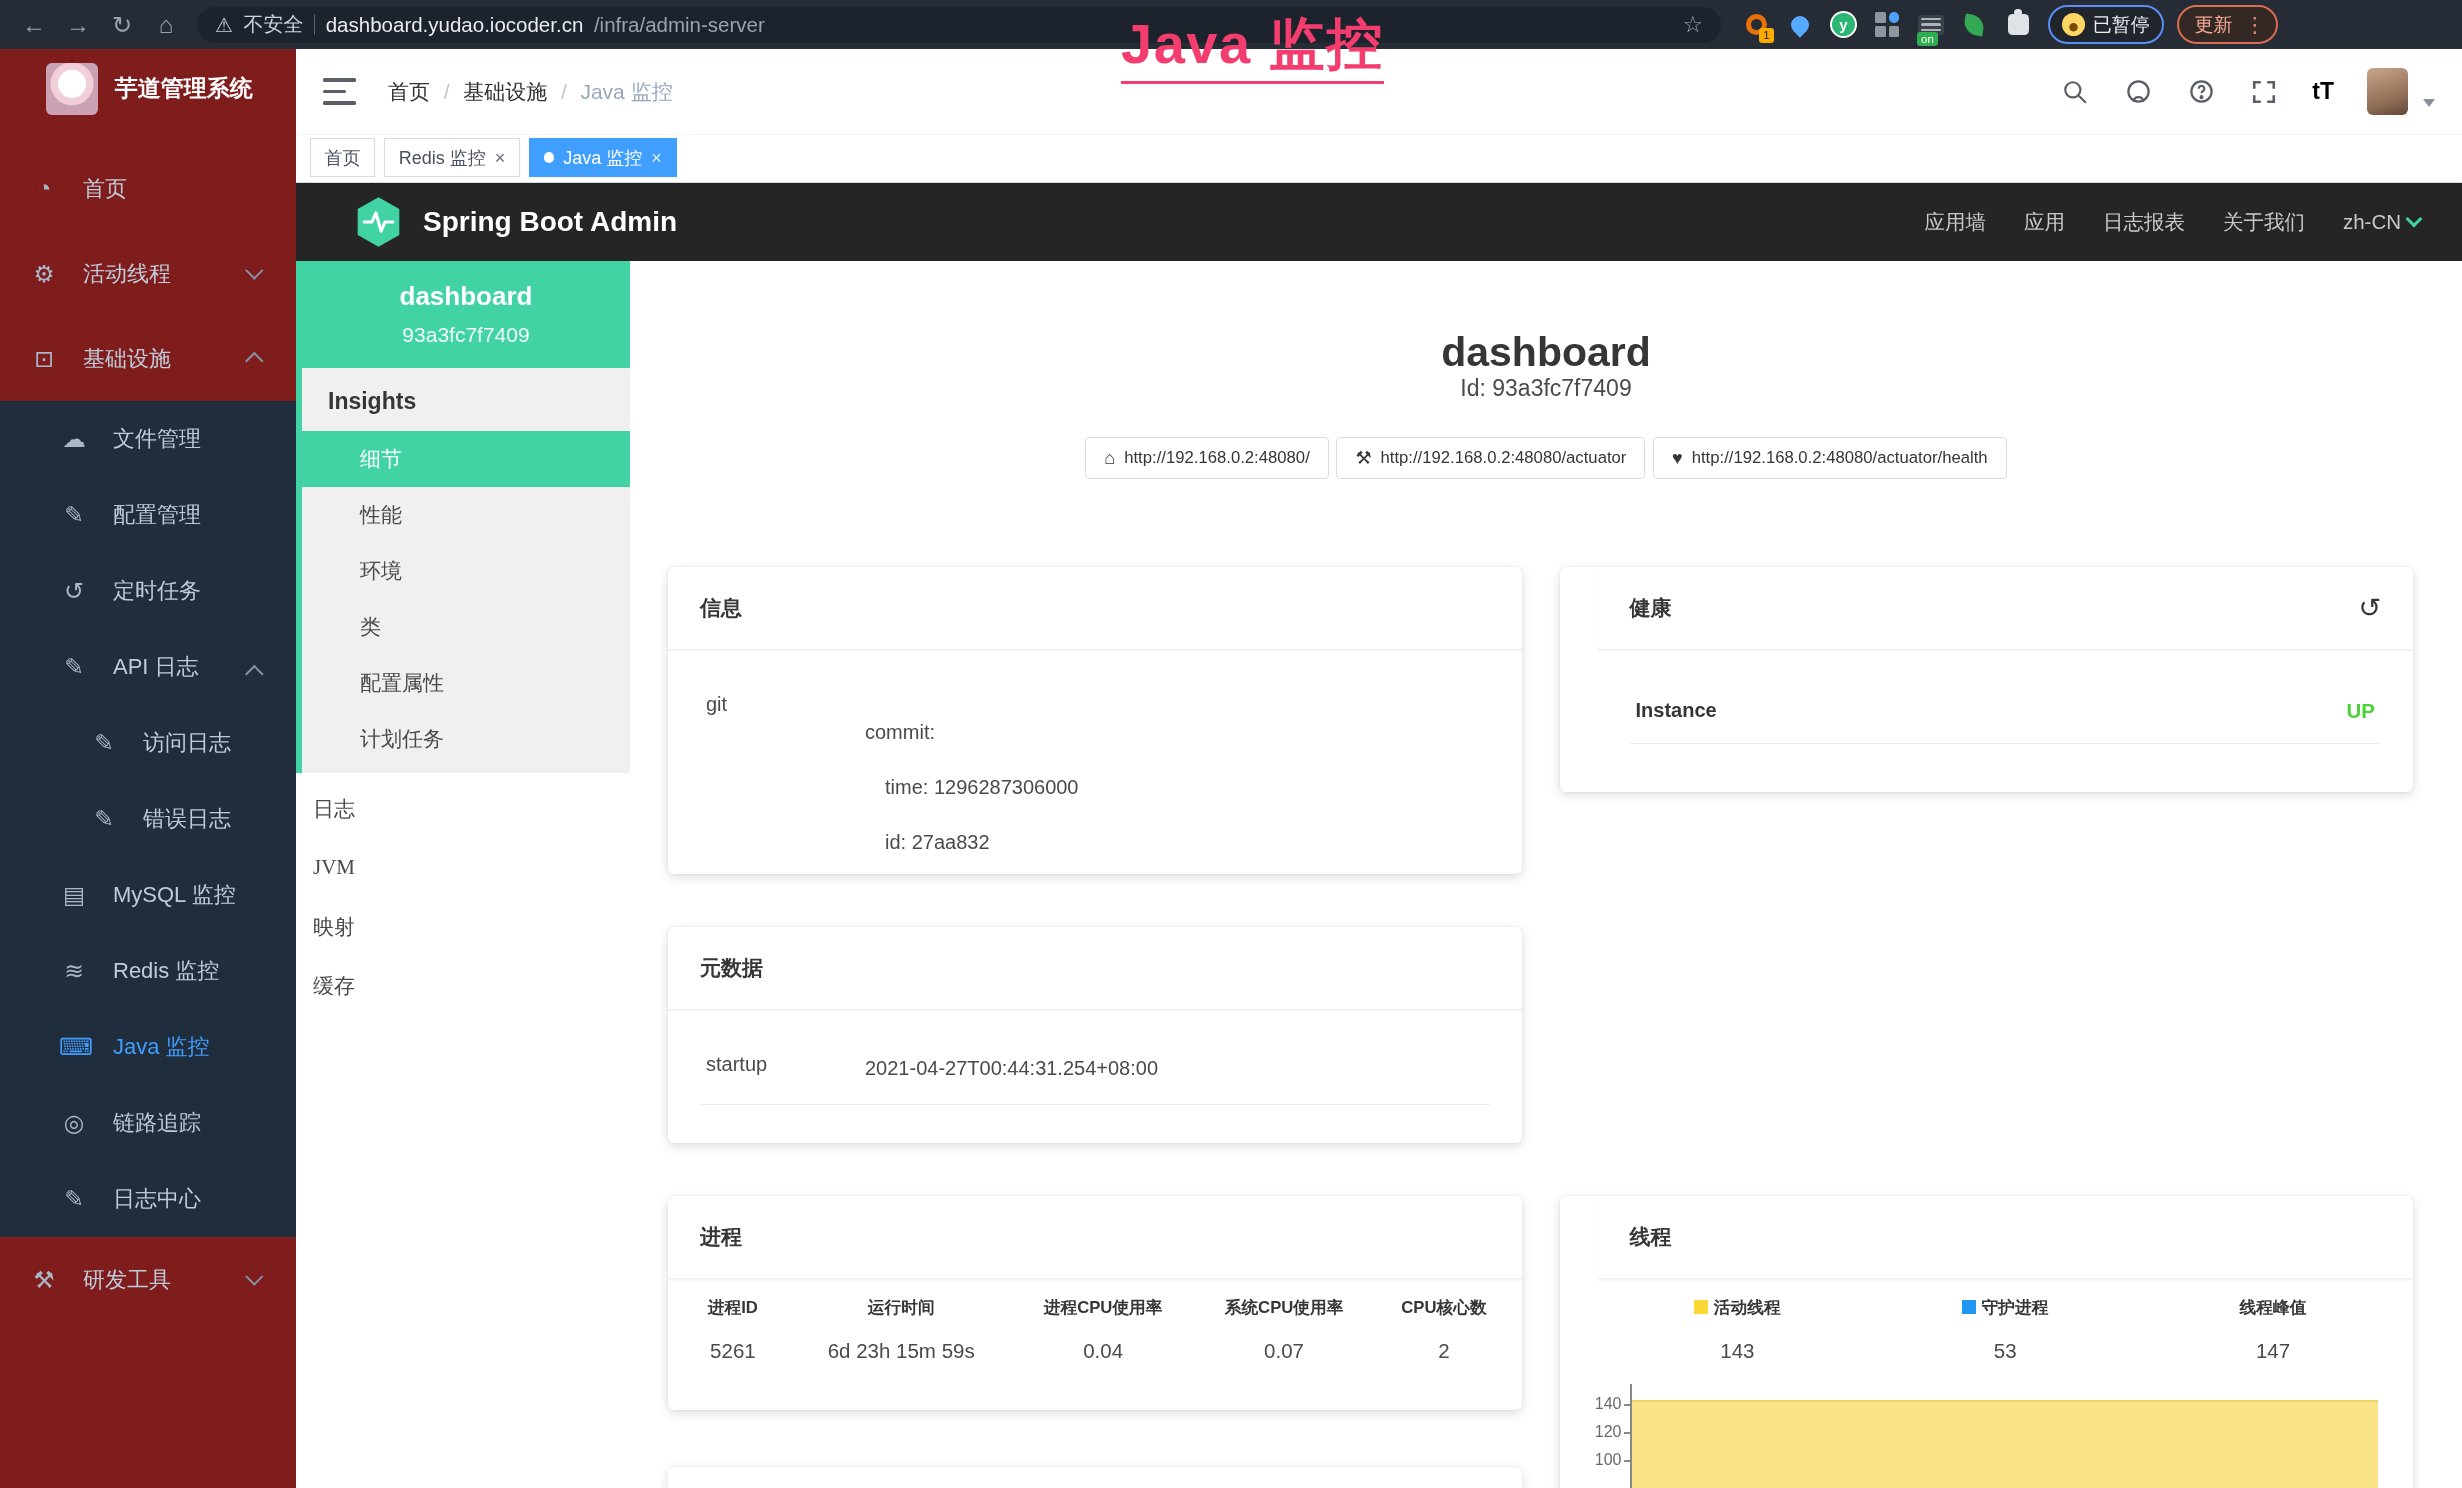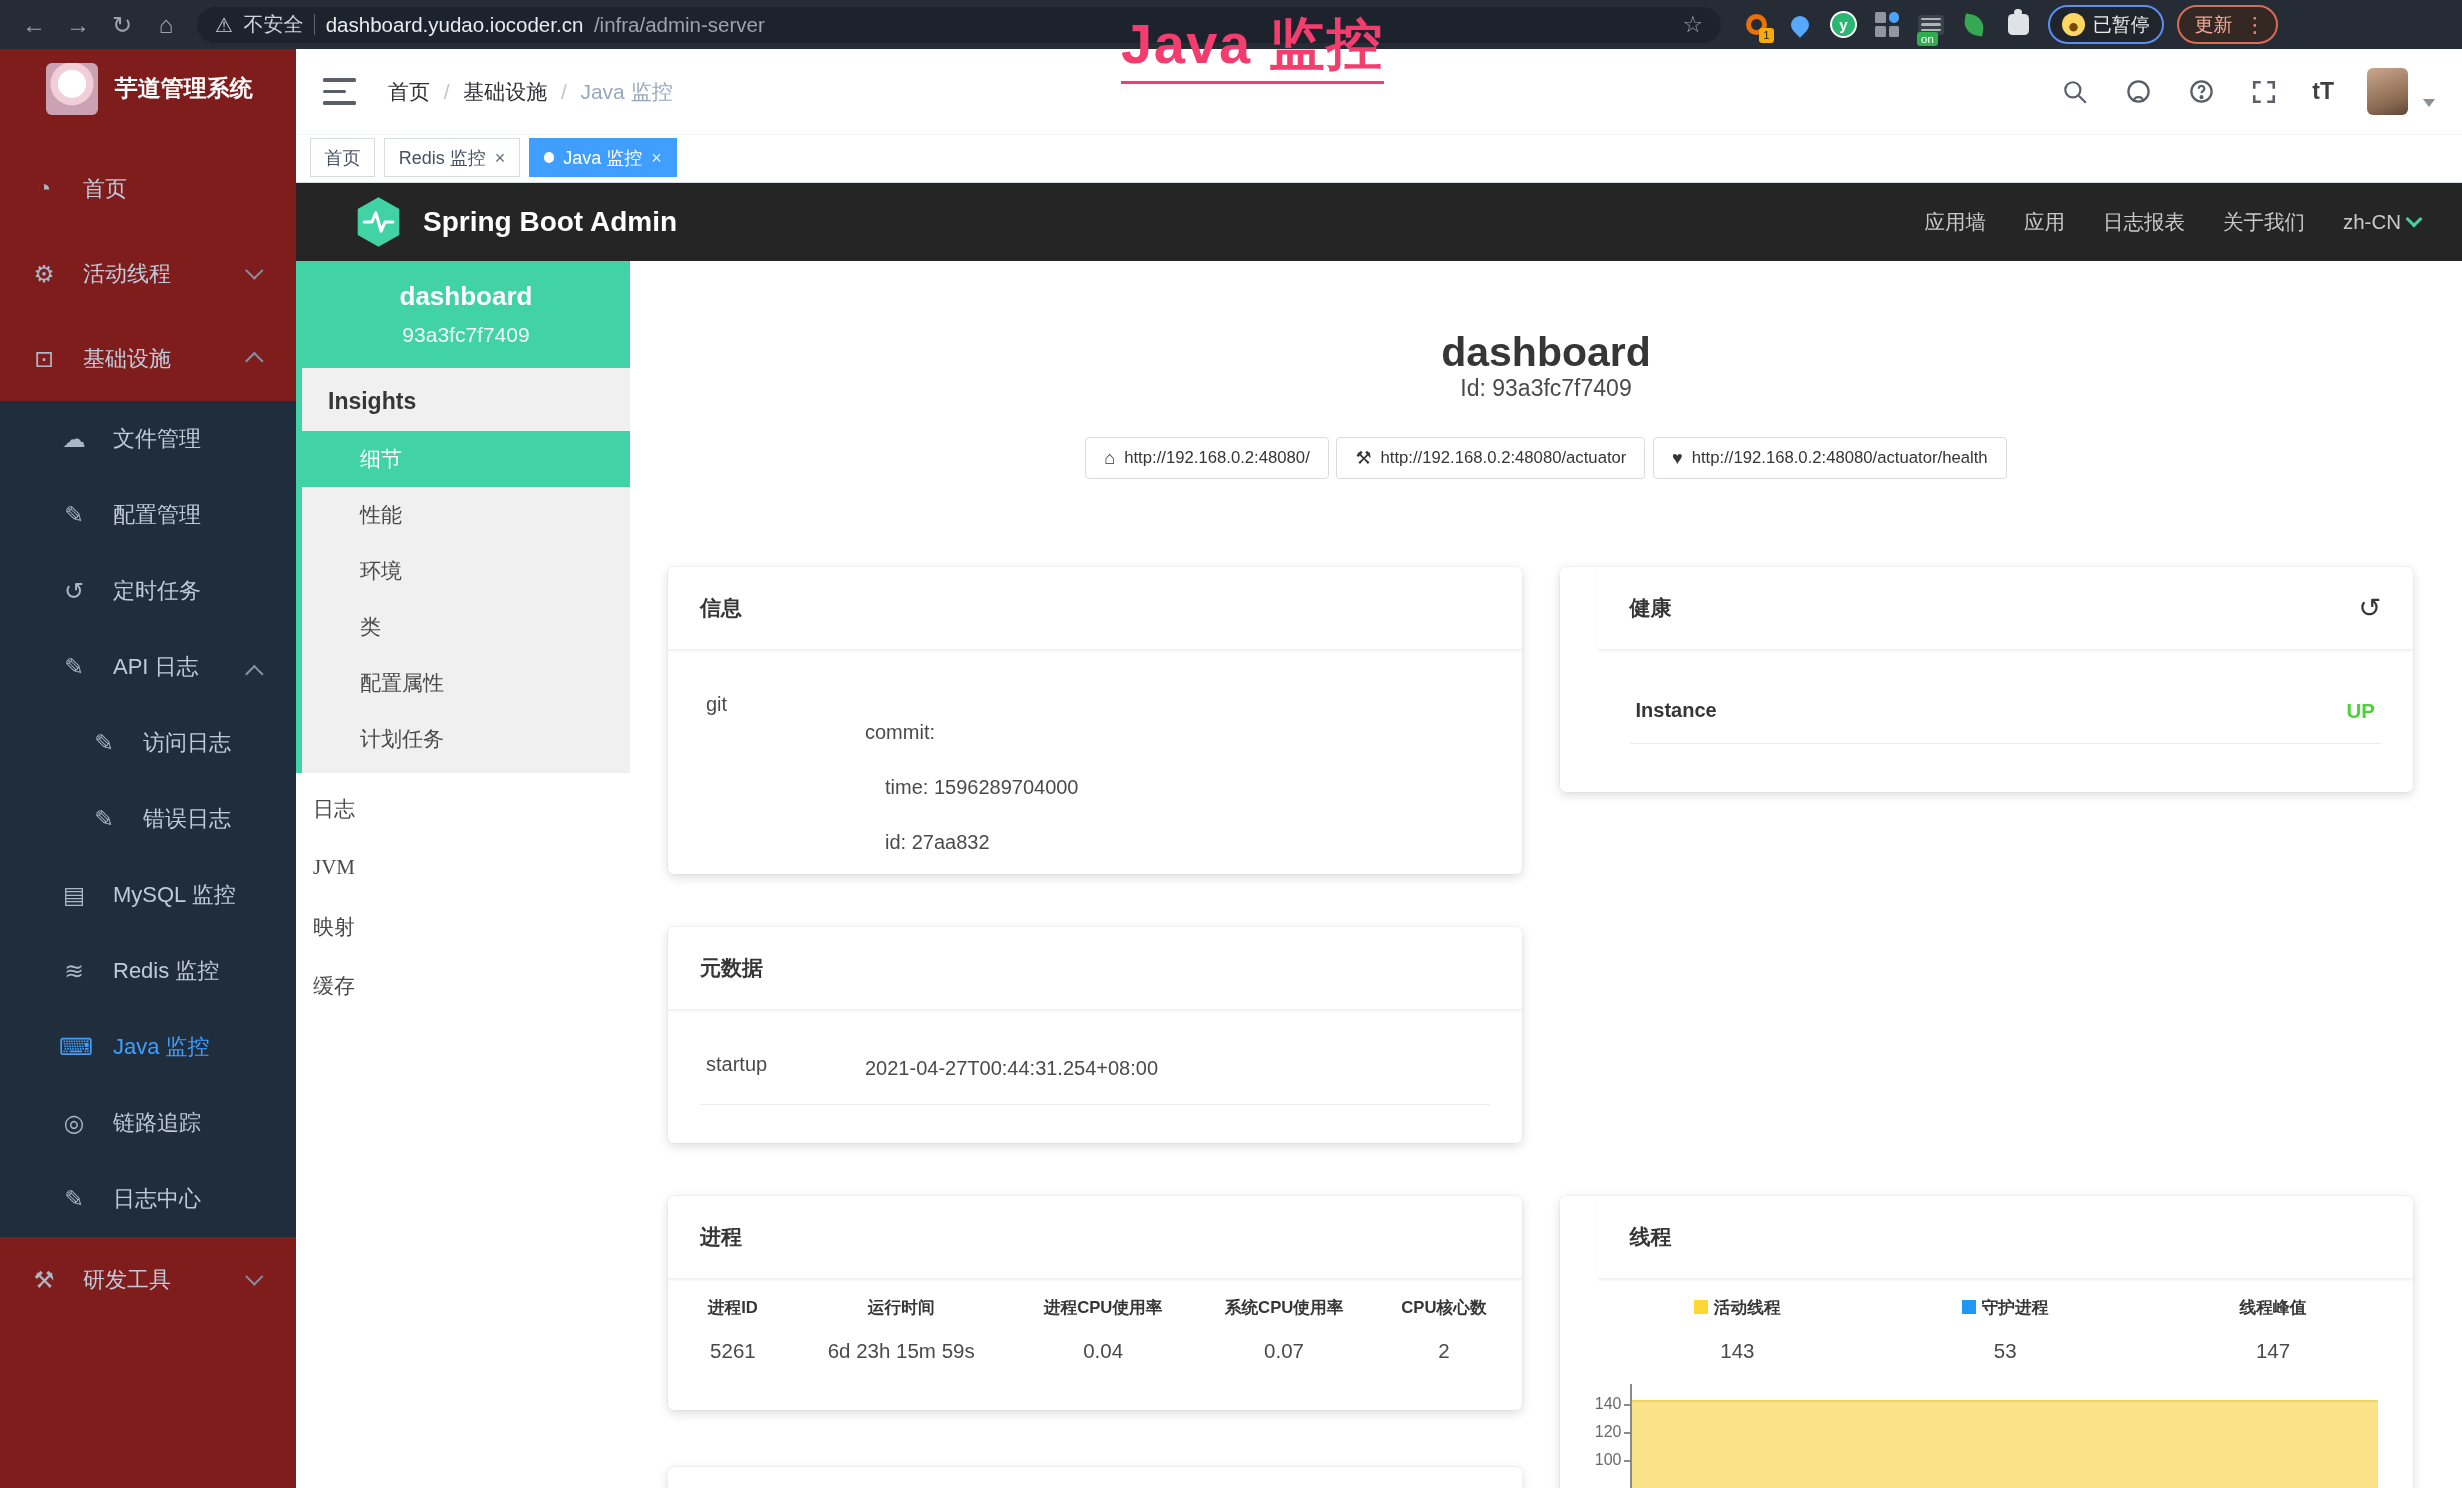--- a/index.html
+++ b/index.html
@@ -76,21 +76,21 @@
     align-items:center;border-bottom:0.8px solid rgba(0,0,0,.04);z-index:10;}
   .hamburger{margin-left:27px;width:33px;height:27px;display:flex;flex-direction:column;justify-content:space-between;cursor:pointer;}
   .hamburger s{display:block;height:3.8px;background:#5a5e66;border-radius:1.5px;text-decoration:none;}
   .hamburger s:nth-child(2){width:70%;}
   .breadcrumb{margin-left:32px;display:flex;align-items:center;gap:13.7px;font-size:21px;color:#303133;}
   .breadcrumb .sep{color:#c0c4cc;}
   .breadcrumb .current{color:#97a8be;}
   .nav-right{margin-left:auto;display:flex;align-items:center;gap:33px;padding-right:27px;color:#5a5e66;}
   .nav-ic{width:30px;height:30px;display:flex;align-items:center;justify-content:center;cursor:pointer;}
   .nav-ic svg{display:block;}
-  .sz-ic{font-size:23px;font-weight:700;color:#404040;}
+  .sz-ic{font-size:23px;font-weight:700;color:#000000;}
   .avatar{width:41px;height:47px;border-radius:6px;background:linear-gradient(160deg,#caa68c 0%,#8a6a52 70%,#5f4636 100%);}
   .avatar-caret{width:0;height:0;border-left:6.8px solid transparent;border-right:6.8px solid transparent;
     border-top:8.3px solid #8a9099;margin-left:-18px;margin-top:23px;}
 
   
   .tags{position:absolute;top:133px;left:296px;right:0;height:49px;background:#fff;display:flex;align-items:center;
     gap:9px;padding-left:13.7px;border-bottom:0.8px solid #d8dce5;box-shadow:0 0.8px 2.3px rgba(0,21,41,.08);z-index:9;}
   .tag{height:39px;display:inline-flex;align-items:center;gap:9px;padding:0 13.7px;border:0.8px solid #d8dce5;
     background:#fff;color:#495060;font-size:18px;cursor:pointer;box-sizing:border-box;}
   .tag .dot{width:10.6px;height:10.6px;border-radius:50%;background:#fff;display:none;}
@@ -441,21 +441,21 @@
 
         <div class="card c1 r1 h-info">
           <div class="card-header">
             <span>信息</span>
           </div>
           <div class="card-body">
             <div class="kv-row">
               <span class="kv-label">git</span>
               <span class="kv-value">
                 <span class="ln">commit:</span>
-                <span class="ln ind">time: 1596289704000</span>
+                <span class="ln ind">time: 1296287306000</span>
                 <span class="ln ind">id: 27aa832</span>
                 <span class="ln">branch: master</span>
               </span>
             </div>
           </div>
         </div>
 
         <div class="card c2 r1 h-health">
           <div class="card-header">
             <span>健康</span>

